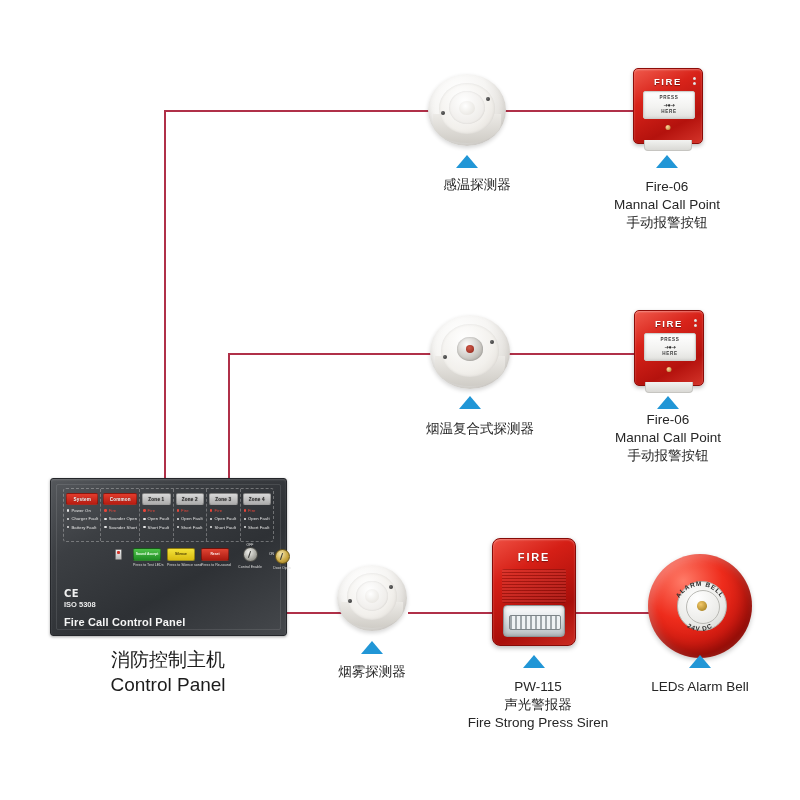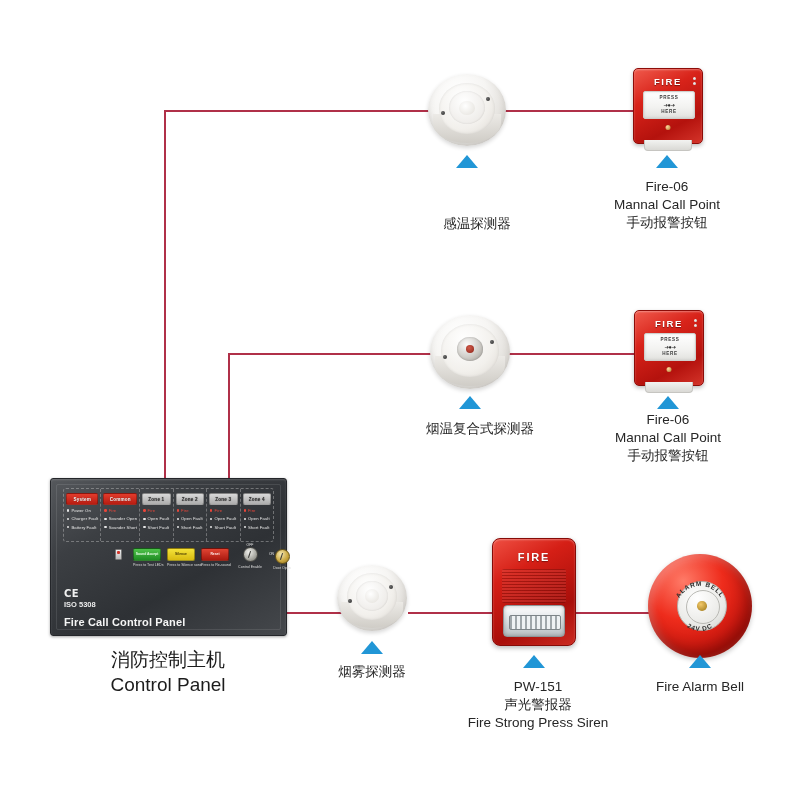--- a/index.html
+++ b/index.html
@@ -334,21 +334,21 @@
   <div class="det" style="left:428px;top:74px;width:78px;height:72px;">
     <div class="base"></div>
     <div class="skirt"></div>
     <div class="ring1"></div>
     <div class="ring2"></div>
     <div class="hub"></div>
     <div class="ledA" style="left:17%;top:52%;"></div>
     <div class="ledA" style="left:74%;top:32%;"></div>
   </div>
   <div class="tri" style="left:456px;top:155px;"></div>
-  <div class="caption" style="left:397px;top:176px;width:160px;margin-top:39px;">
+  <div class="caption" style="left:397px;top:176px;width:160px;">
     <span class="ln">感温探测器</span>
   </div>
 
   <div class="mcp" style="left:630px;top:68px;">
     <div class="body">
       <div class="fire">FIRE</div>
       <div class="led2">
           <i></i>
           <i></i>
         </div>
@@ -420,21 +420,21 @@
 
   <div class="siren" style="left:492px;top:538px;">
     <div class="body">
       <div class="fire">FIRE</div>
       <div class="grille"></div>
       <div class="lens"></div>
     </div>
   </div>
   <div class="tri" style="left:523px;top:655px;"></div>
   <div class="caption" style="left:453px;top:678px;width:170px;">
-    <span class="ln">PW-151</span>
+    <span class="ln">PW-115</span>
     <span class="ln">声光警报器</span>
     <span class="ln">Fire Strong Press Siren</span>
   </div>
 
   <div class="bell" style="left:648px;top:554px;">
     <div class="dome"></div>
     <div class="plate">
       <div class="plate-in"></div>
       <div class="hub"></div>
     </div>
@@ -446,16 +446,16 @@
       <text class="arc-txt">
         <textPath href="#arcTop" startOffset="50%" text-anchor="middle">ALARM BELL</textPath>
       </text>
       <text class="arc-txt">
         <textPath href="#arcBot" startOffset="50%" text-anchor="middle">24V DC</textPath>
       </text>
     </svg>
   </div>
   <div class="tri" style="left:689px;top:655px;"></div>
   <div class="caption" style="left:620px;top:678px;width:160px;">
-    <span class="ln">Fire Alarm Bell</span>
+    <span class="ln">LEDs Alarm Bell</span>
   </div>
 
 </div>
 
 </body></html>

